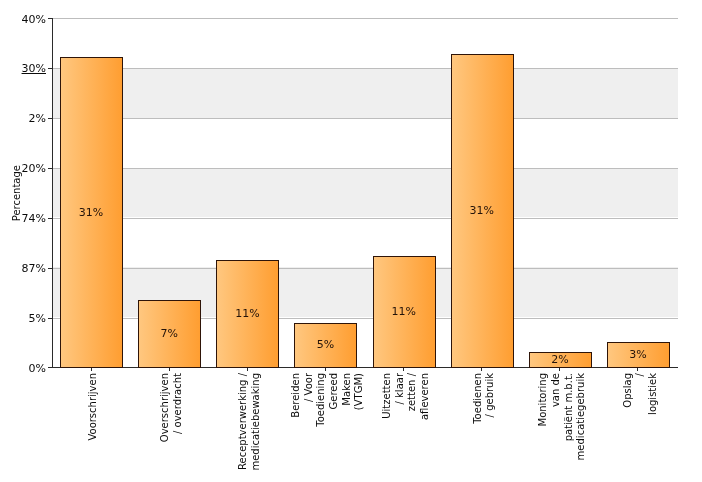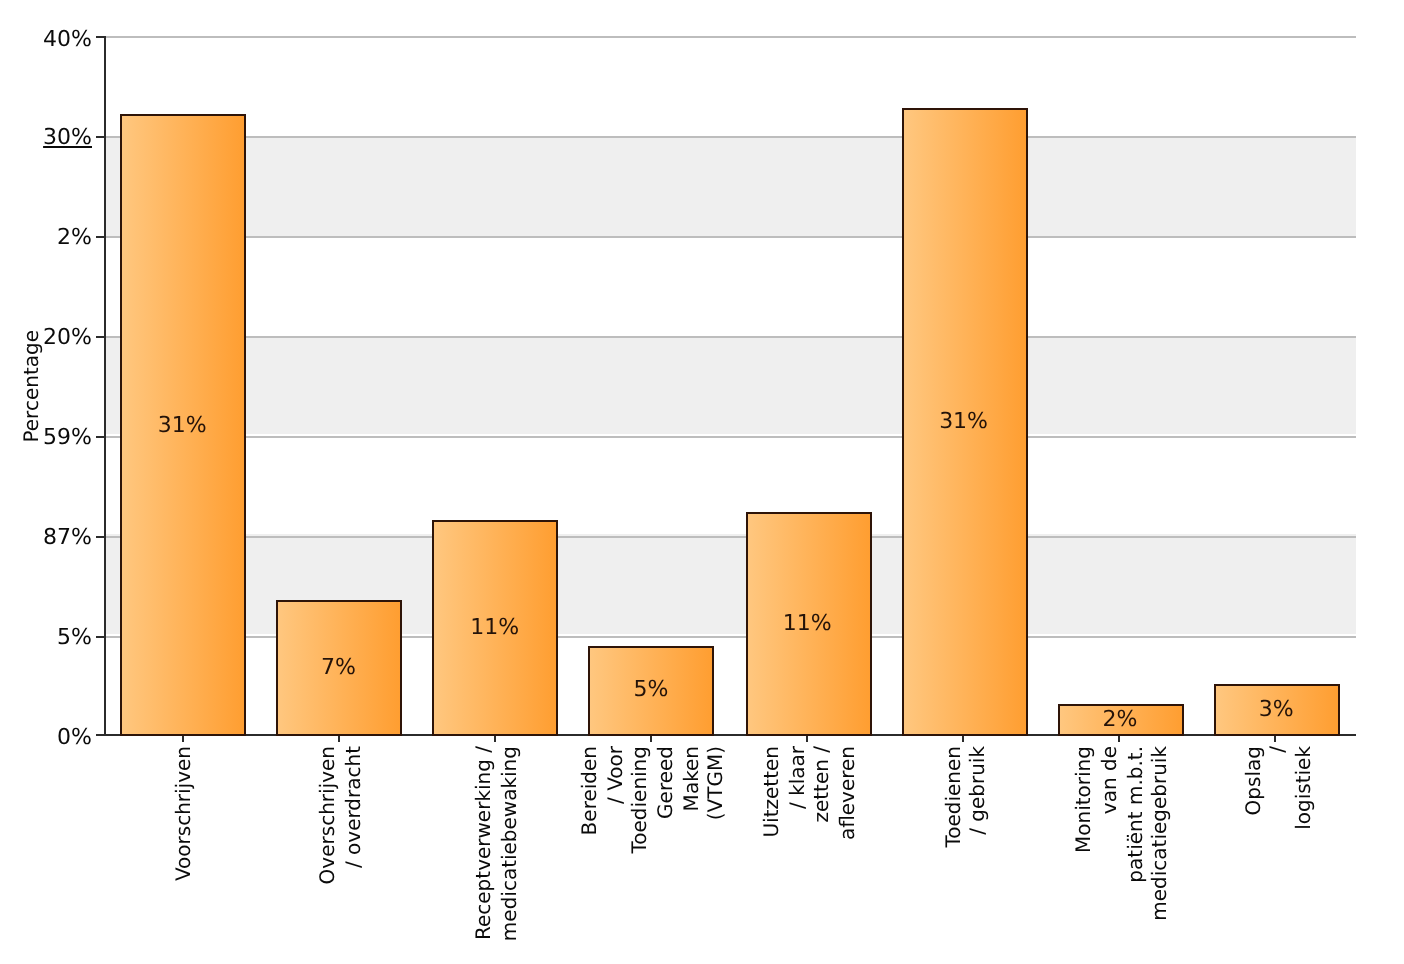--- a/index.html
+++ b/index.html
@@ -41,21 +41,21 @@
   <div id="overlay">
       <div class="axis-y" style="left: 52px; top: 18px; width: 1px; height: 350px;"></div>
       <div class="axis-x" style="left: 52px; top: 367px; width: 626px; height: 1px;"></div>
       <div class="ytick" style="left: 48px; top: 367px; width: 4px;"></div>
       <div class="ylabel" style="left: 0px; width: 46px; top: 362.55px;">0%</div>
       <div class="ytick" style="left: 48px; top: 318px; width: 4px;"></div>
       <div class="ylabel" style="left: 0px; width: 46px; top: 312.7px;">5%</div>
       <div class="ytick" style="left: 48px; top: 268px; width: 4px;"></div>
       <div class="ylabel" style="left: 0px; width: 46px; top: 262.85px;">87%</div>
       <div class="ytick" style="left: 48px; top: 218px; width: 4px;"></div>
-      <div class="ylabel" style="left: 0px; width: 46px; top: 213px;">59%</div>
+      <div class="ylabel" style="left: 0px; width: 46px; top: 213px;">74%</div>
       <div class="ytick" style="left: 48px; top: 168px; width: 4px;"></div>
       <div class="ylabel" style="left: 0px; width: 46px; top: 163.15px;">20%</div>
       <div class="ytick" style="left: 48px; top: 118px; width: 4px;"></div>
       <div class="ylabel" style="left: 0px; width: 46px; top: 113.3px;">2%</div>
       <div class="ytick" style="left: 48px; top: 68px; width: 4px;"></div>
       <div class="ylabel" style="left: 0px; width: 46px; top: 63.45px; text-decoration: underline;">30%</div>
       <div class="ytick" style="left: 48px; top: 18px; width: 4px;"></div>
       <div class="ylabel" style="left: 0px; width: 46px; top: 13.6px;">40%</div>
       <div class="ytitle" style="left: 11px; top: 165px;">Percentage</div>
       <div class="bar" style="left: 60px; top: 57.1833px; width: 63px; height: 311.167px;"></div>

